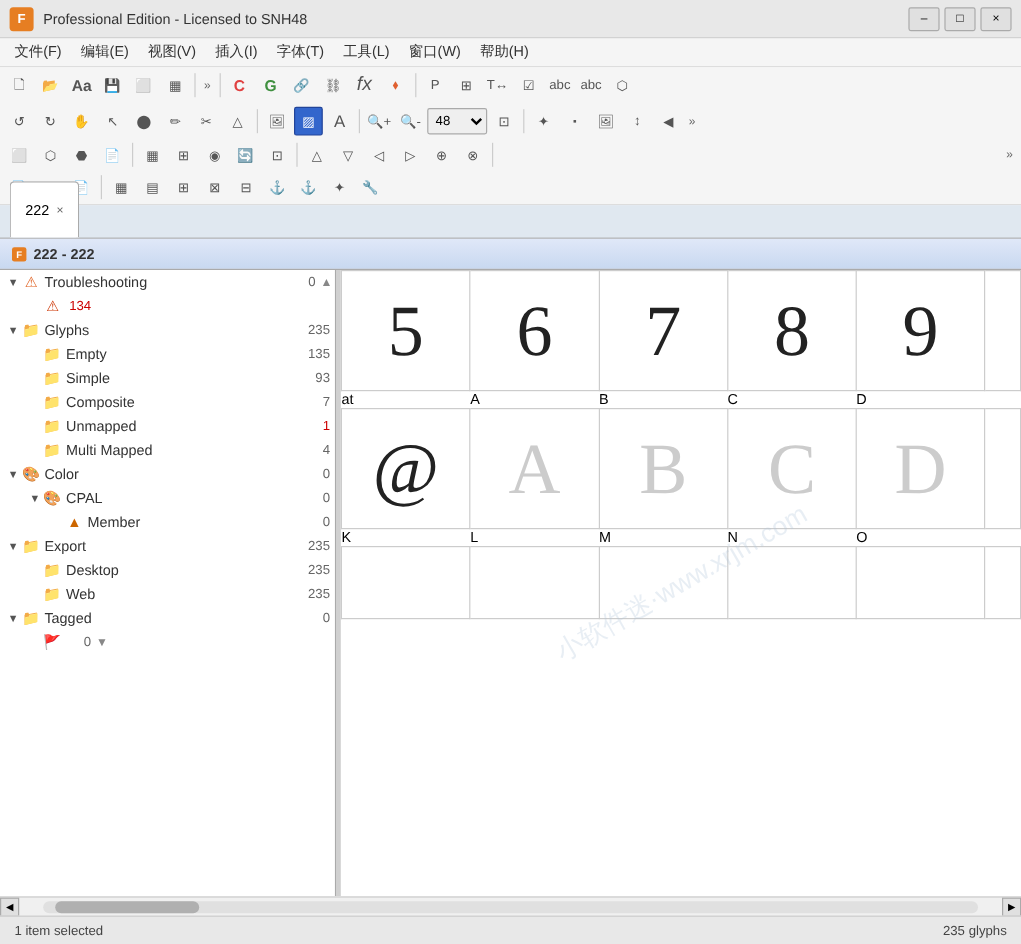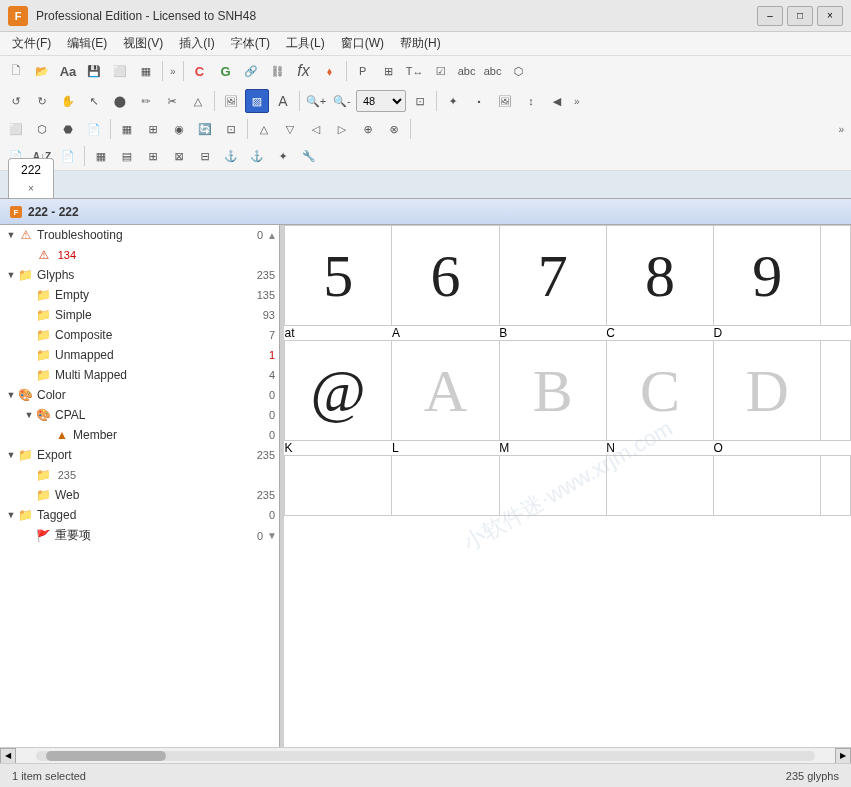--- a/index.html
+++ b/index.html
@@ -19,21 +19,21 @@
     
     .toolbar-area { background: #f5f5f5; border-bottom: 1px solid #ddd; }
     .toolbar-row { display: flex; align-items: center; padding: 2px 4px; height: 30px; gap: 2px; }
     .tb-btn { width: 24px; height: 24px; border: 1px solid transparent; background: transparent; cursor: pointer; display: flex; align-items: center; justify-content: center; border-radius: 2px; font-size: 11px; color: #555; }
     .tb-sep { width: 1px; height: 20px; background: #ccc; margin: 0 2px; }
     .tb-more { font-size: 10px; color: #666; cursor: pointer; padding: 0 3px; }
     .zoom-select { width: 50px; height: 22px; font-size: 11px; border: 1px solid #aaa; border-radius: 2px; padding: 0 2px; }
 
     
     .tabbar { background: #e0e8f0; height: 28px; display: flex; align-items: flex-end; padding: 0 8px; border-bottom: 1px solid #aaa; }
-    .tab { background: #d4e4f0; border: 1px solid #aaa; border-bottom: none; padding: 4px 12px; border-radius: 4px 4px 0 0; display: flex; align-items: center; gap: 6px; font-size: 12px; cursor: pointer; flex-direction: column; }
+    .tab { background: #d4e4f0; border: 1px solid #aaa; border-bottom: none; padding: 16px 12px; border-radius: 4px 4px 0 0; display: flex; align-items: center; gap: 6px; font-size: 12px; cursor: pointer; }
     .tab.active { background: white; }
     .tab-close { font-size: 10px; color: #666; cursor: pointer; }
 
     
     .main { display: flex; flex: 1; overflow: hidden; background: white; }
 
     
     .panel-header { background: linear-gradient(to bottom, #e0e8f8, #c8d8f0); height: 26px; display: flex; align-items: center; padding: 0 8px; border-bottom: 1px solid #aaa; font-size: 12px; font-weight: bold; color: #333; }
     .panel-header-icon { width: 16px; height: 16px; margin-right: 4px; display: flex; align-items: center; justify-content: center; }
 
@@ -298,41 +298,41 @@
       <div class="tree-item" style="padding-left:4px;">
         <span class="tree-expand">▼</span>
         <span class="tree-icon folder-yellow">📁</span>
         <span class="tree-label">Export</span>
         <span class="tree-count">235</span>
       </div>
 
       <div class="tree-item" style="padding-left:22px;">
         <span class="tree-expand" style="width:14px;"></span>
         <span class="tree-icon folder-yellow">📁</span>
+        <span class="tree-label">Desktop</span>
         <span class="tree-count">235</span>
       </div>
 
       <div class="tree-item" style="padding-left:22px;">
         <span class="tree-expand" style="width:14px;"></span>
         <span class="tree-icon folder-yellow">📁</span>
         <span class="tree-label">Web</span>
         <span class="tree-count">235</span>
       </div>
 
       <div class="tree-item" style="padding-left:4px;">
         <span class="tree-expand">▼</span>
         <span class="tree-icon folder-yellow">📁</span>
         <span class="tree-label">Tagged</span>
         <span class="tree-count">0</span>
       </div>
 
       <div class="tree-item" style="padding-left:22px;">
         <span class="tree-expand" style="width:14px;"></span>
         <span class="tree-icon" style="color:#cc2020;">🚩</span>
-        <span class="tree-label">重要项</span>
         <span class="tree-count">0</span>
         <span style="font-size:10px;color:#888;padding-right:2px;">▼</span>
       </div>
 
     </div>
   </div>
 
   <div class="splitter"></div>
 
   <div class="glyph-grid-container" style="flex:1;overflow:auto;position:relative;">

